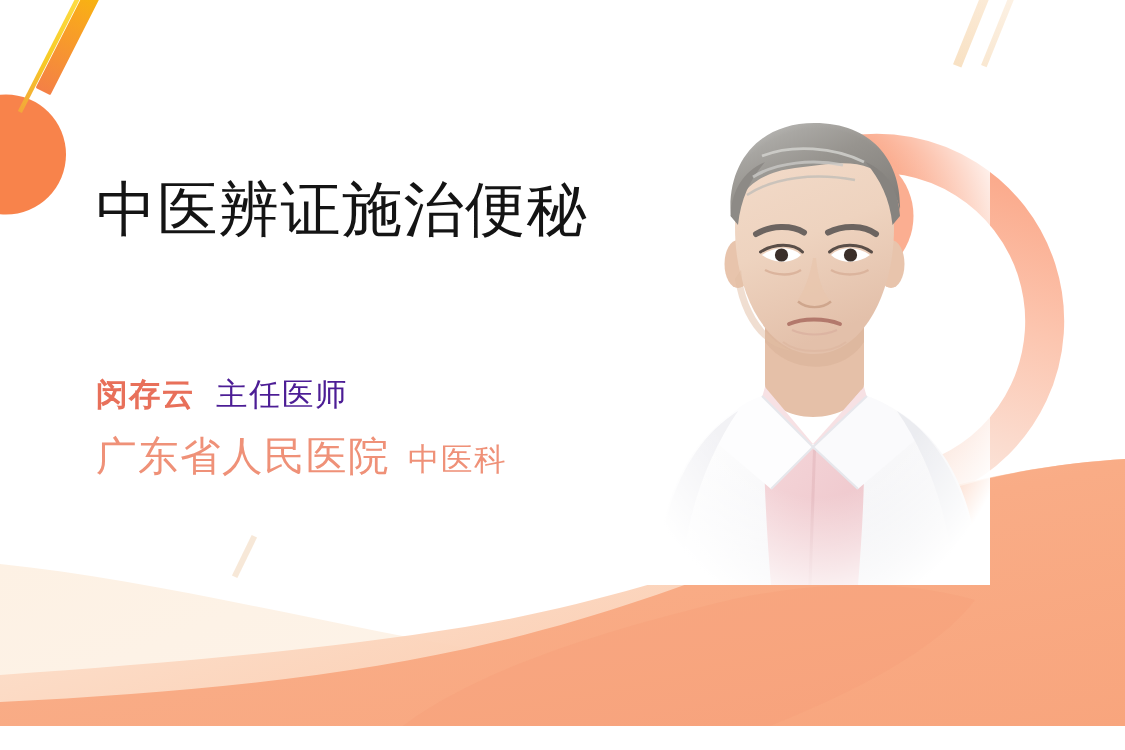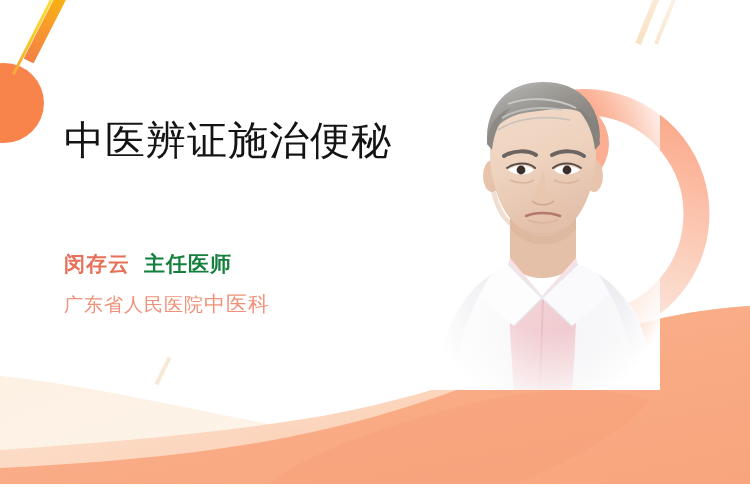--- a/index.html
+++ b/index.html
@@ -146,36 +146,37 @@
   #byline .row { display: block; }
   .doctor-name {
     font-size: 21px;
     font-weight: 700;
     color: #e8705a;
     letter-spacing: 1px;
     margin-top: 48px;
   }
   .doctor-title {
     font-size: 21px;
-    font-weight: 700;
-    color: #15803d;
+    font-weight: 400;
+    color: #4c1d95;
     letter-spacing: 1px;
     margin-left: 14px;
   }
   .hospital {
-    font-size: 19px;
+    font-size: 27px;
     font-weight: 400;
     color: #ef9178;
     letter-spacing: 1px;
   }
   .department {
     font-size: 21px;
     font-weight: 400;
     color: #ef9178;
     letter-spacing: 1px;
+    margin-left: 12px;
   }
 </style>
 </head>
 <body>
 
 <div id="cover">
 
   <div class="deco" id="circle-left"></div>
   <div class="deco" id="stripe-tl-thick"></div>
   <div class="deco" id="stripe-tl-thin"></div>

